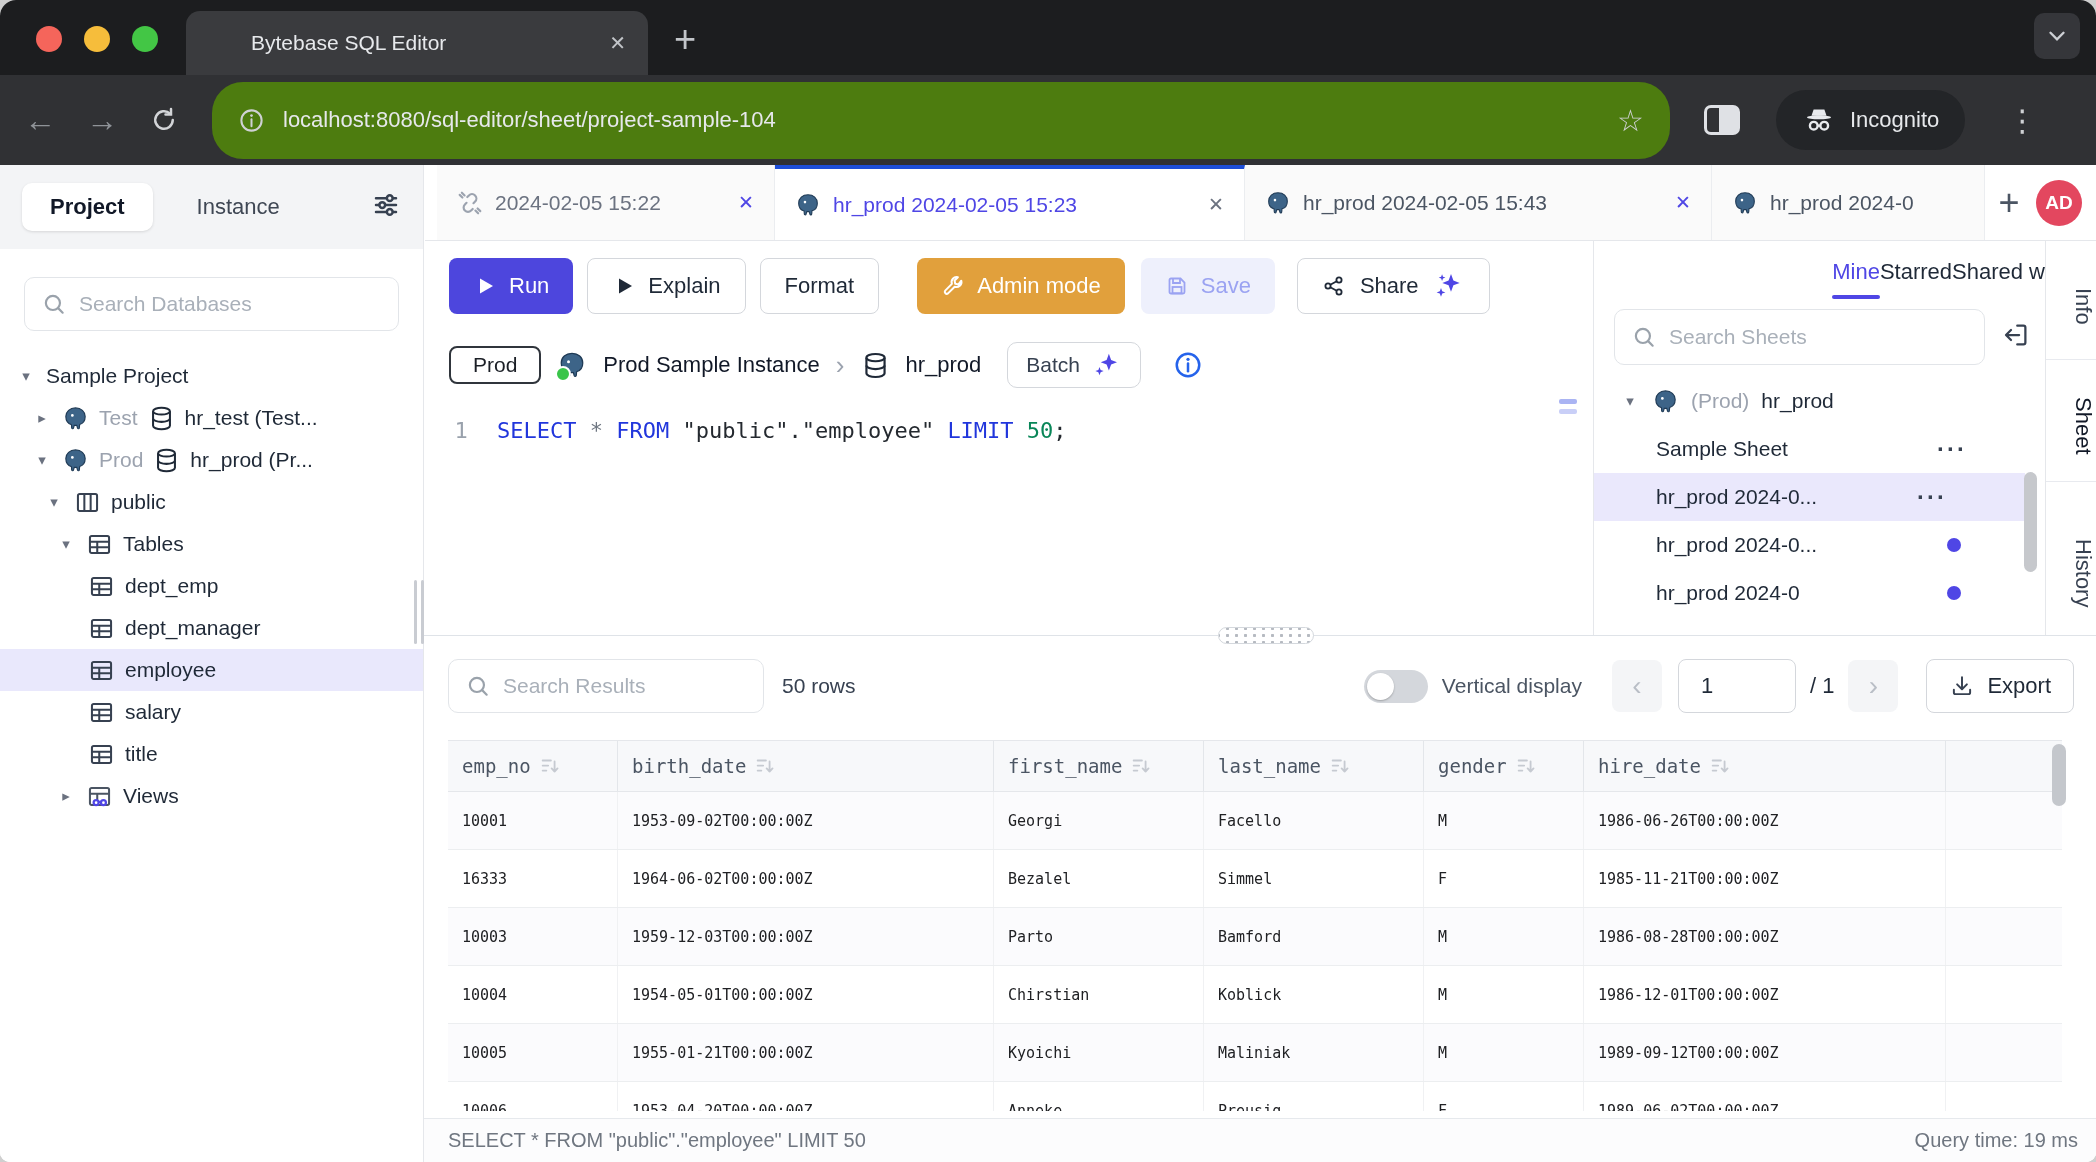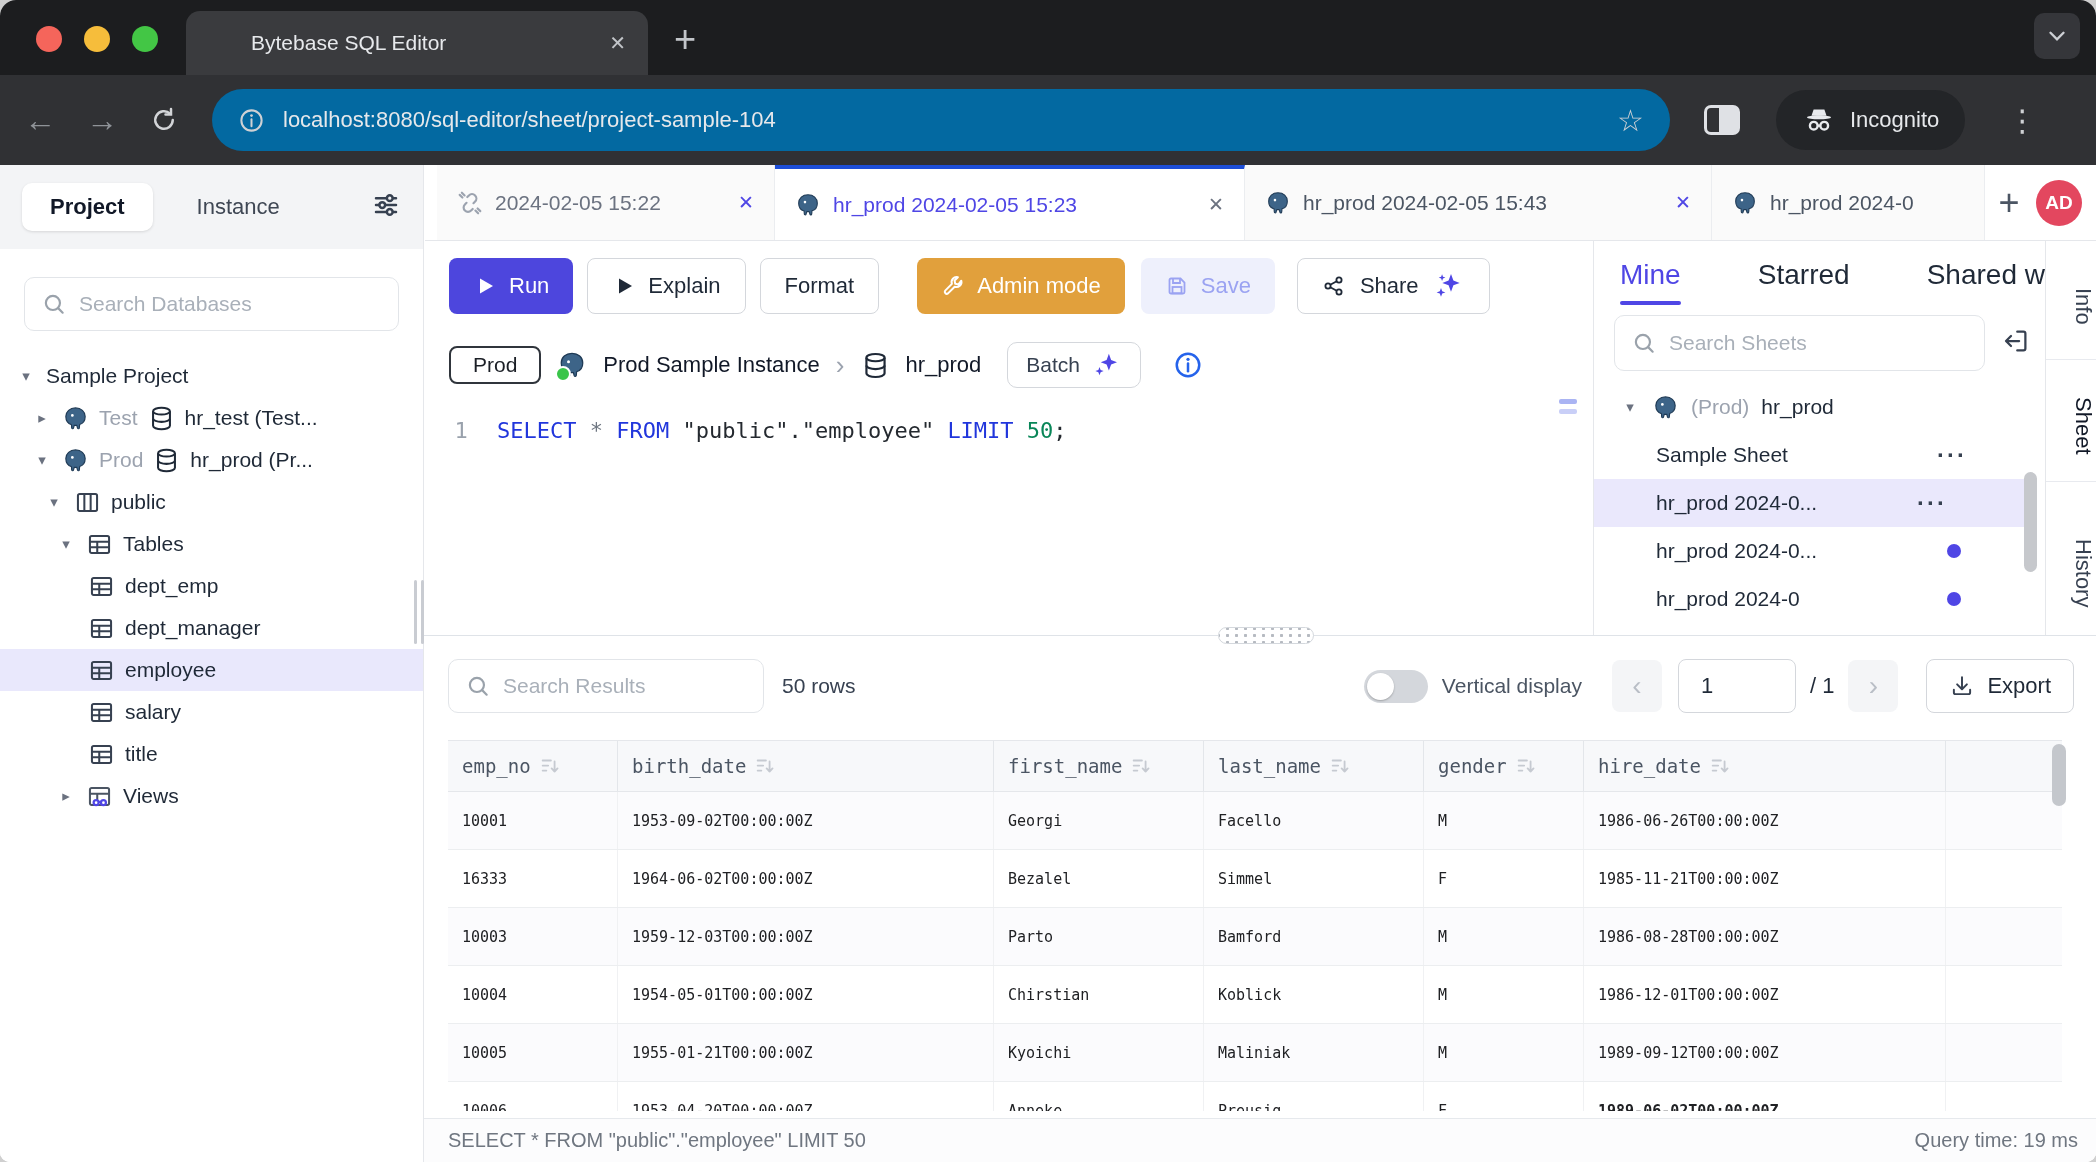--- a/index.html
+++ b/index.html
@@ -15,21 +15,21 @@
   .browser-tab .title { flex:1; white-space:nowrap; overflow:hidden; }
   .tab-x { color:#c2c5c9; font-size:20px; }
   .newtab-plus { position:absolute; left:674px; top:18px; font-size:38px; color:#c2c5c9; font-weight:300; }
   .win-chevron { position:absolute; right:16px; top:13px; width:46px; height:46px; background:#35363a; border-radius:10px; color:#cdd0d4; display:flex; align-items:center; justify-content:center; }
   .win-chevron svg{width:26px;height:26px}
 
   .btoolbar { position:absolute; left:0; top:75px; width:100%; height:90px; background:#303134; display:flex; align-items:center; padding:0 22px; }
   .nav-arrow { width:36px; text-align:center; font-size:32px; color:#8f9398; margin-right:26px; }
   .reload { width:36px; margin-right:30px; display:flex; justify-content:center; }
   .reload svg{width:30px;height:30px}
-  .omnibox { width:1458px; height:62px; background:#0369a1; border-radius:31px; display:flex; align-items:center; padding:0 26px; gap:18px; }
+  .omnibox { width:1458px; height:77px; background:#4d7c0f; border-radius:31px; display:flex; align-items:center; padding:0 26px; gap:18px; }
   .omnibox .url { flex:1; color:#e6e8eb; font-size:22px; white-space:nowrap; overflow:hidden; }
   .omnibox svg{width:27px;height:27px}
   .star { color:#cfd1d4; font-size:30px; }
   .sidepanel-icon { width:36px; height:30px; background:#dfe1e5; border-radius:7px; margin-left:34px; position:relative; }
   .sidepanel-icon::after{content:""; position:absolute; left:3px; top:3px; bottom:3px; width:12px; background:#303134; border-radius:4px 0 0 4px;}
   .incognito-pill { height:60px; border-radius:30px; background:#232528; display:flex; align-items:center; gap:14px; padding:0 26px; margin-left:36px; color:#e6e8eb; font-size:22px; font-weight:500; }
   .incognito-pill svg{width:34px;height:34px}
   .kebab { margin-left:42px; color:#cfd1d4; font-size:30px; letter-spacing:0; }
 
   
@@ -91,21 +91,21 @@
   .info-i svg{width:30px;height:30px}
   .code { display:flex; margin-top:26px; font-family:"DejaVu Sans Mono",monospace; font-size:22px; line-height:34px; white-space:pre; }
   .lineno { width:72px; text-align:center; color:#99a1ac; flex:none; }
   .tk-keyword{color:#2136dc} .tk-number{color:#098658} .tk-operator{color:#6e7681} .tk-plain{color:#24292f}
   .minimap { position:absolute; right:16px; top:158px; display:flex; flex-direction:column; gap:5px; }
   .minimap i { display:block; width:18px; height:5px; border-radius:2px; }
   .minimap i:nth-child(1){background:#aab4f3} .minimap i:nth-child(2){background:#c9cff7}
 
   
   .sheetpanel { position:absolute; left:1593px; top:76px; width:452px; height:394px; border-left:1px solid #e5e7eb; background:#fff; overflow:hidden; }
-  .sp-tabs { display:flex; align-items:center; justify-content:space-between; padding:18px 0 0 26px; font-size:28px; white-space:nowrap; }
+  .sp-tabs { display:flex; align-items:center; justify-content:flex-end; padding:18px 0 0 26px; font-size:22px; white-space:nowrap; }
   .sp-tab { color:#1f2937; padding-bottom:14px; position:relative; }
   .sp-tab.active { color:#4f46e5; font-weight:500; }
   .sp-tab.active::after { content:""; position:absolute; left:0; right:0; bottom:0; height:4px; background:#4f46e5; border-radius:2px; }
   .sp-search { display:flex; align-items:center; gap:16px; padding:10px 14px 0 20px; }
   .sp-search .input-box{flex:1; height:56px;}
   .import-ic svg{width:30px;height:30px}
   .sp-list { margin-top:12px; }
   .sp-row { height:48px; display:flex; align-items:center; gap:12px; font-size:21px; color:#1f2937; padding-right:20px; white-space:nowrap; }
   .sp-row.db { padding-left:26px; }
   .sp-row.sheet { padding-left:62px; }
@@ -683,21 +683,21 @@
             <div class="td" style="width: 160px;">M</div>
             <div class="td" style="width: 362px;">1989-09-12T00:00:00Z</div>
             <div class="td" style="width: 114px; border-right: none;"></div>
           </div>
           <div class="trow">
             <div class="td" style="width: 170px;">10006</div>
             <div class="td" style="width: 376px;">1953-04-20T00:00:00Z</div>
             <div class="td" style="width: 210px;">Anneke</div>
             <div class="td" style="width: 220px;">Preusig</div>
             <div class="td" style="width: 160px;">F</div>
-            <div class="td" style="width: 362px; font-weight: bold;">1989-06-02T00:00:00Z</div>
+            <div class="td" style="width: 362px;">1989-06-02T00:00:00Z</div>
             <div class="td" style="width: 114px; border-right: none;"></div>
           </div>
         </div>
       <span class="t-scroll"></span>
       <div class="statusbar">
         <span class="q">SELECT * FROM "public"."employee" LIMIT 50</span>
         <span class="t">Query time: 19 ms</span>
       </div>
     </div>
 

